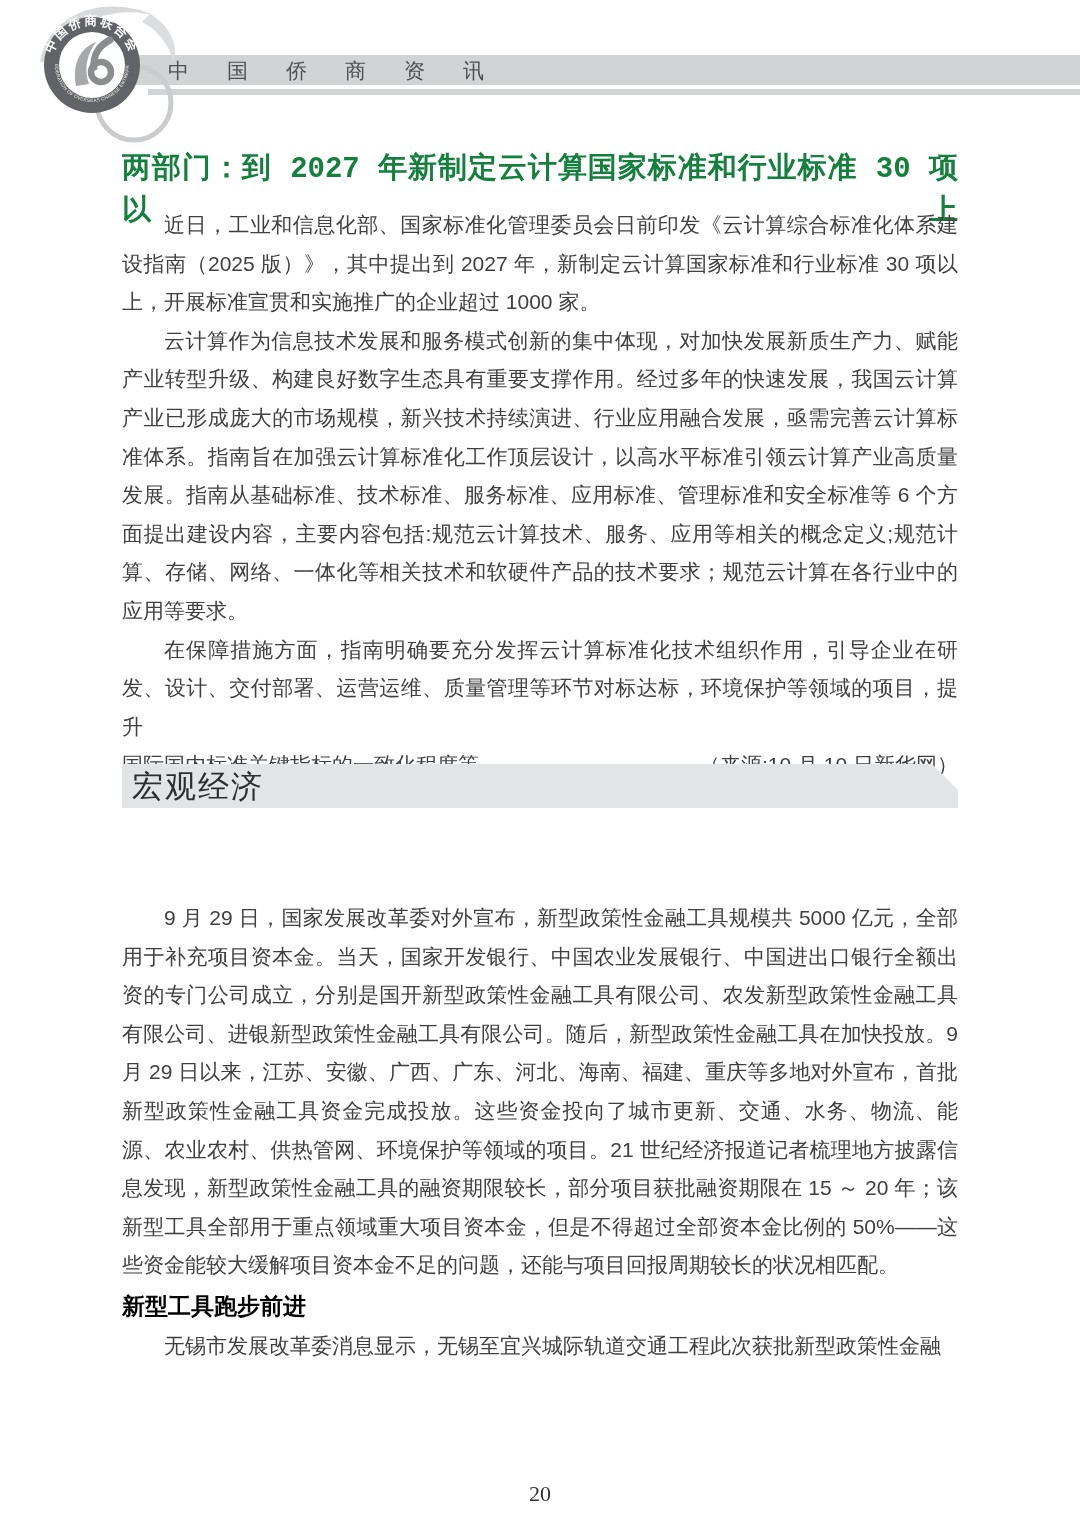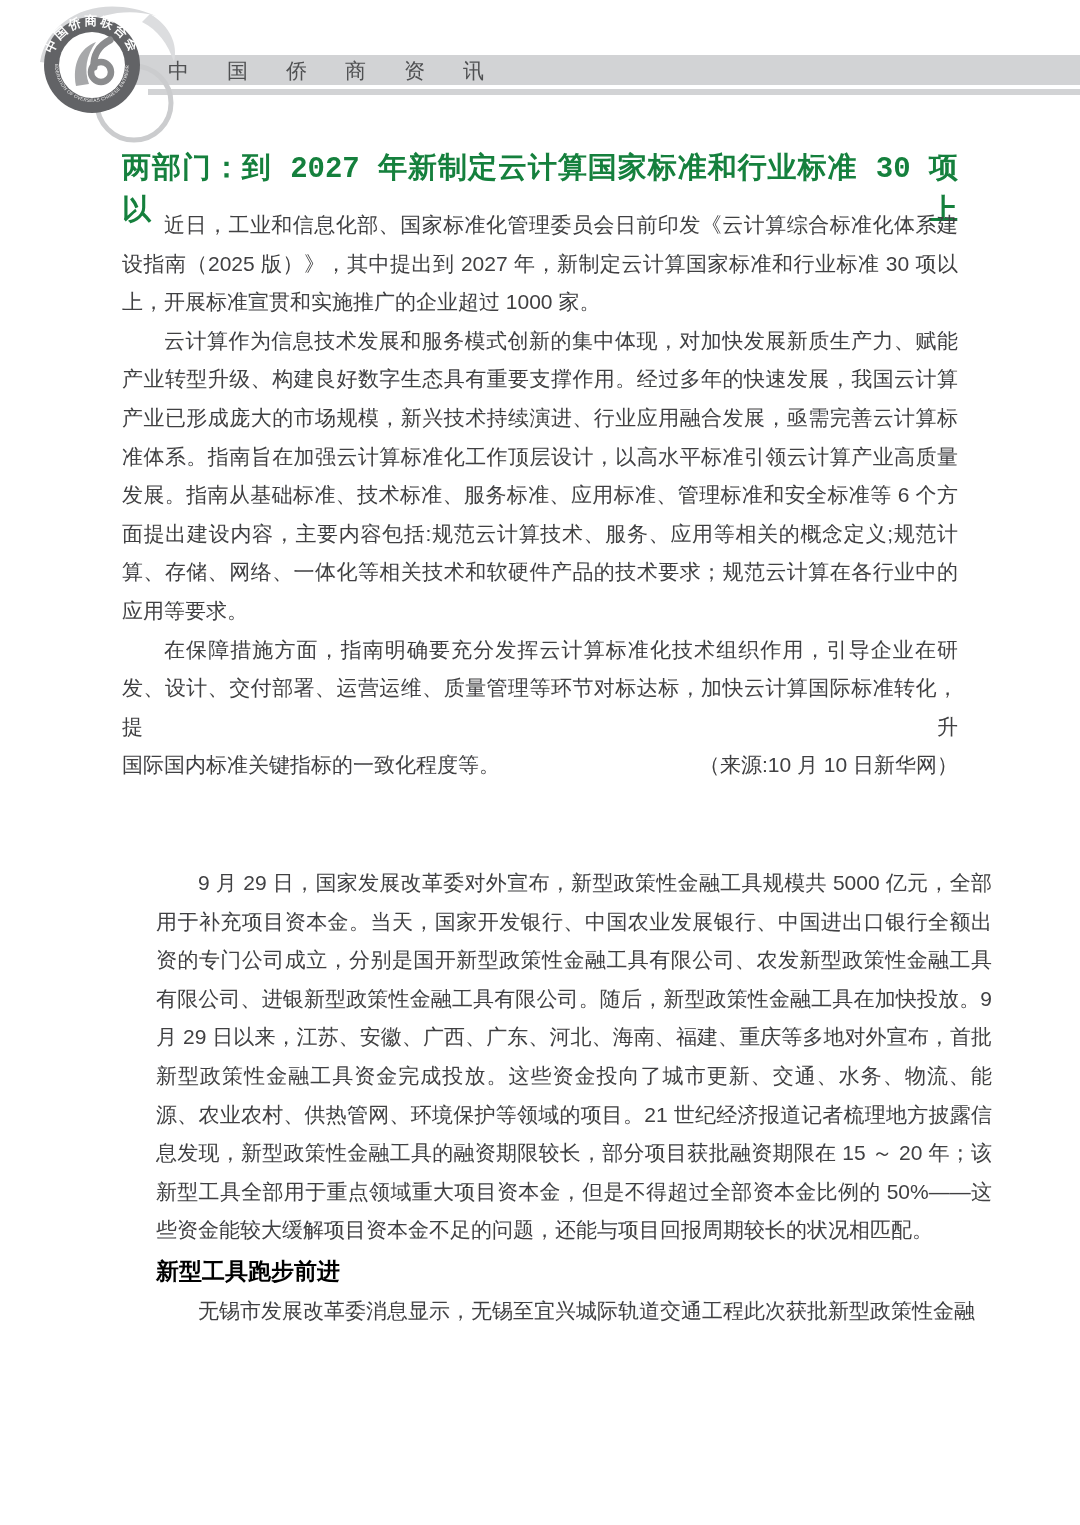--- a/index.html
+++ b/index.html
@@ -51,21 +51,21 @@
     clip-path:polygon(0 0, calc(100% - 26px) 0, 100% 26px, 100% 100%, 0 100%);
   }
   .section-label {
     font-family:"Liberation Serif", serif;
     font-size:31px; line-height:46px; color:#2e2e2e;
     padding-left:10px; letter-spacing:2px;
   }
 
   
   .a2-title { top:847px; font-size:28px; line-height:40px; }
-  .a2-body { top:864px;margin-left:34px; }
+  .a2-body { top:899px; }
   .a2-sub {
     font-size:23px; font-weight:bold; color:#000000; 
     line-height:39px; margin:2px 0 1px 0;
   }
 
   
   .page-number {
     position:absolute; left:0; right:0; top:1481px; text-align:center;
     font-family:"Liberation Serif", serif; font-size:22px; color:#333;
   }
@@ -104,29 +104,33 @@
       <circle cx="79" cy="72" r="10" fill="none" stroke="#8b8c8e" stroke-width="6.5"></circle>
       <path d="M 88,40 C 76,46 71,56 72,67" fill="none" stroke="#8b8c8e" stroke-width="7" stroke-linecap="round"></path>
     </svg>
   </div>
 
   <h1 class="content a-title a1-title" style="position:absolute;">两部门：到 2027 年新制定云计算国家标准和行业标准 30 项以上</h1>
 
   <div class="content body-text a1-body" style="position:absolute;">
     <p>近日，工业和信息化部、国家标准化管理委员会日前印发《云计算综合标准化体系建设指南（2025 版）》，其中提出到 2027 年，新制定云计算国家标准和行业标准 30 项以上，开展标准宣贯和实施推广的企业超过 1000 家。</p>
     <p>云计算作为信息技术发展和服务模式创新的集中体现，对加快发展新质生产力、赋能产业转型升级、构建良好数字生态具有重要支撑作用。经过多年的快速发展，我国云计算产业已形成庞大的市场规模，新兴技术持续演进、行业应用融合发展，亟需完善云计算标准体系。指南旨在加强云计算标准化工作顶层设计，以高水平标准引领云计算产业高质量发展。指南从基础标准、技术标准、服务标准、应用标准、管理标准和安全标准等 6 个方面提出建设内容，主要内容包括:规范云计算技术、服务、应用等相关的概念定义;规范计算、存储、网络、一体化等相关技术和软硬件产品的技术要求；规范云计算在各行业中的应用等要求。</p>
-    <p class="pjust">在保障措施方面，指南明确要充分发挥云计算标准化技术组织作用，引导企业在研发、设计、交付部署、运营运维、质量管理等环节对标达标，加快云计算国际标准转化，提升</p>
+    <p class="pjust">在保障措施方面，指南明确要充分发挥云计算标准化技术组织作用，引导企业在研发、设计、交付部署、运营运维、质量管理等环节对标达标，环境保护等领域的项目，提升</p>
     <div class="last-line">
       <span>国际国内标准关键指标的一致化程度等。</span>
       <span>（来源:10 月 10 日新华网）</span>
     </div>
   </div>
 
+  <div class="section-band">
+    <div class="section-label">宏观经济</div>
+  </div>
 
 
   <div class="content body-text a2-body" style="position:absolute;">
     <p>9 月 29 日，国家发展改革委对外宣布，新型政策性金融工具规模共 5000 亿元，全部用于补充项目资本金。当天，国家开发银行、中国农业发展银行、中国进出口银行全额出资的专门公司成立，分别是国开新型政策性金融工具有限公司、农发新型政策性金融工具有限公司、进银新型政策性金融工具有限公司。随后，新型政策性金融工具在加快投放。9 月 29 日以来，江苏、安徽、广西、广东、河北、海南、福建、重庆等多地对外宣布，首批新型政策性金融工具资金完成投放。这些资金投向了城市更新、交通、水务、物流、能源、农业农村、供热管网、环境保护等领域的项目。21 世纪经济报道记者梳理地方披露信息发现，新型政策性金融工具的融资期限较长，部分项目获批融资期限在 15 ～ 20 年；该新型工具全部用于重点领域重大项目资本金，但是不得超过全部资本金比例的 50%——这些资金能较大缓解项目资本金不足的问题，还能与项目回报周期较长的状况相匹配。</p>
     <div class="a2-sub">新型工具跑步前进</div>
     <p>无锡市发展改革委消息显示，无锡至宜兴城际轨道交通工程此次获批新型政策性金融</p>
   </div>
 
+  <div class="page-number">20</div>
 
 </div>
 
 </body></html>

